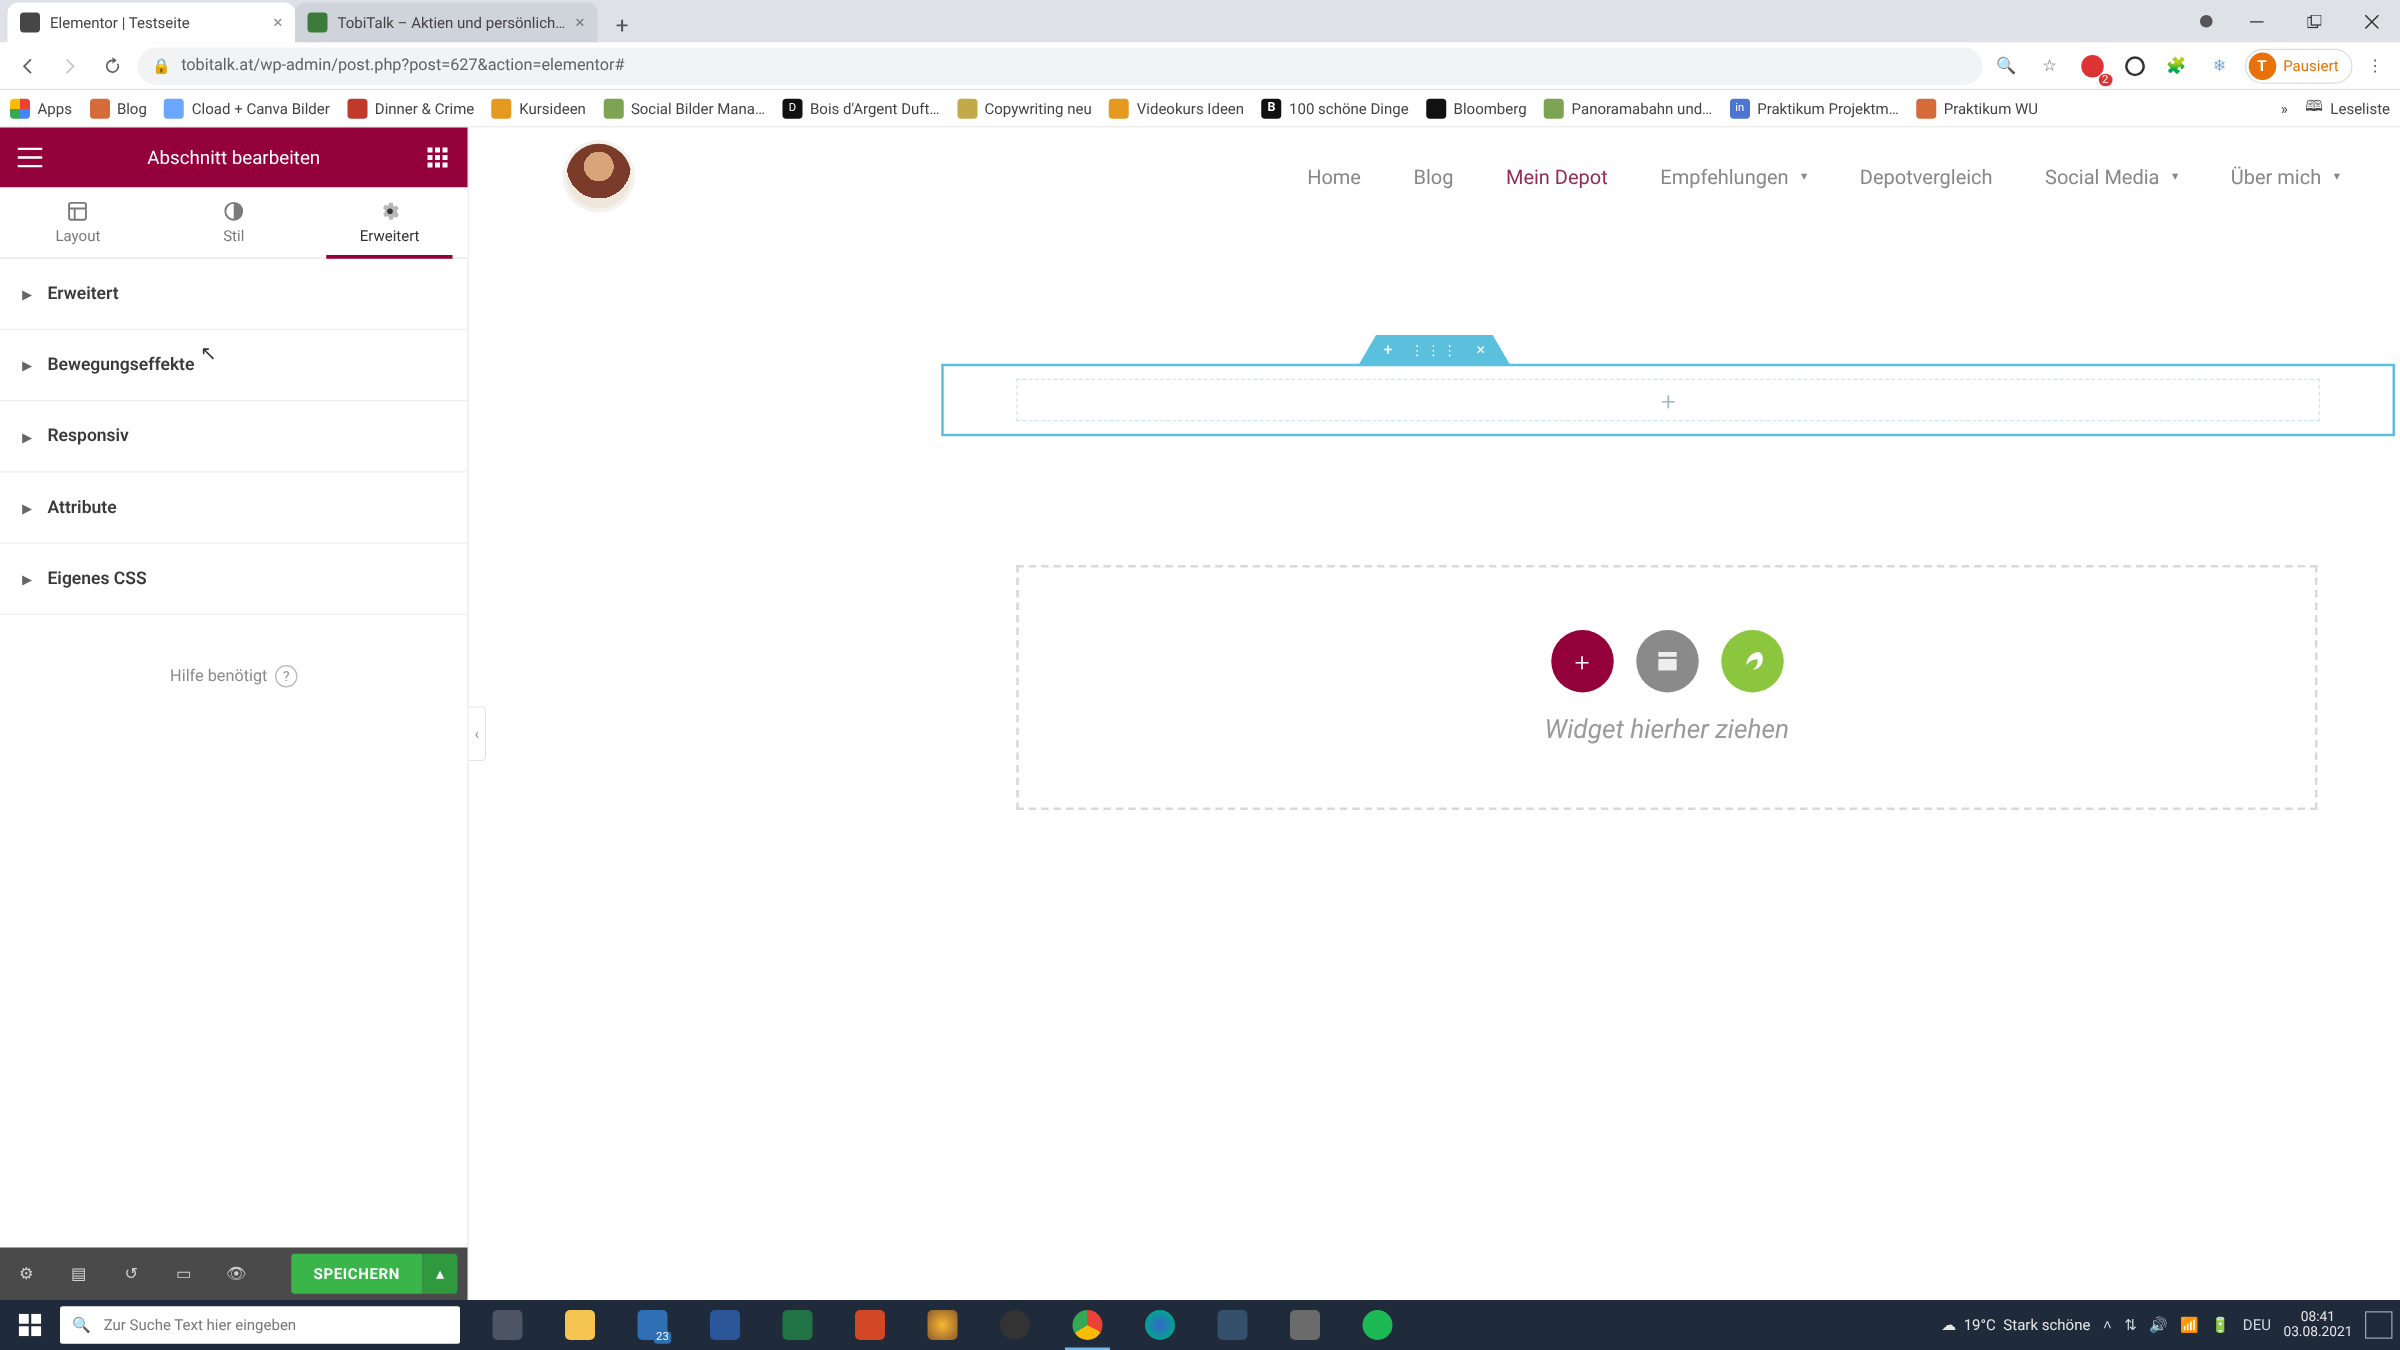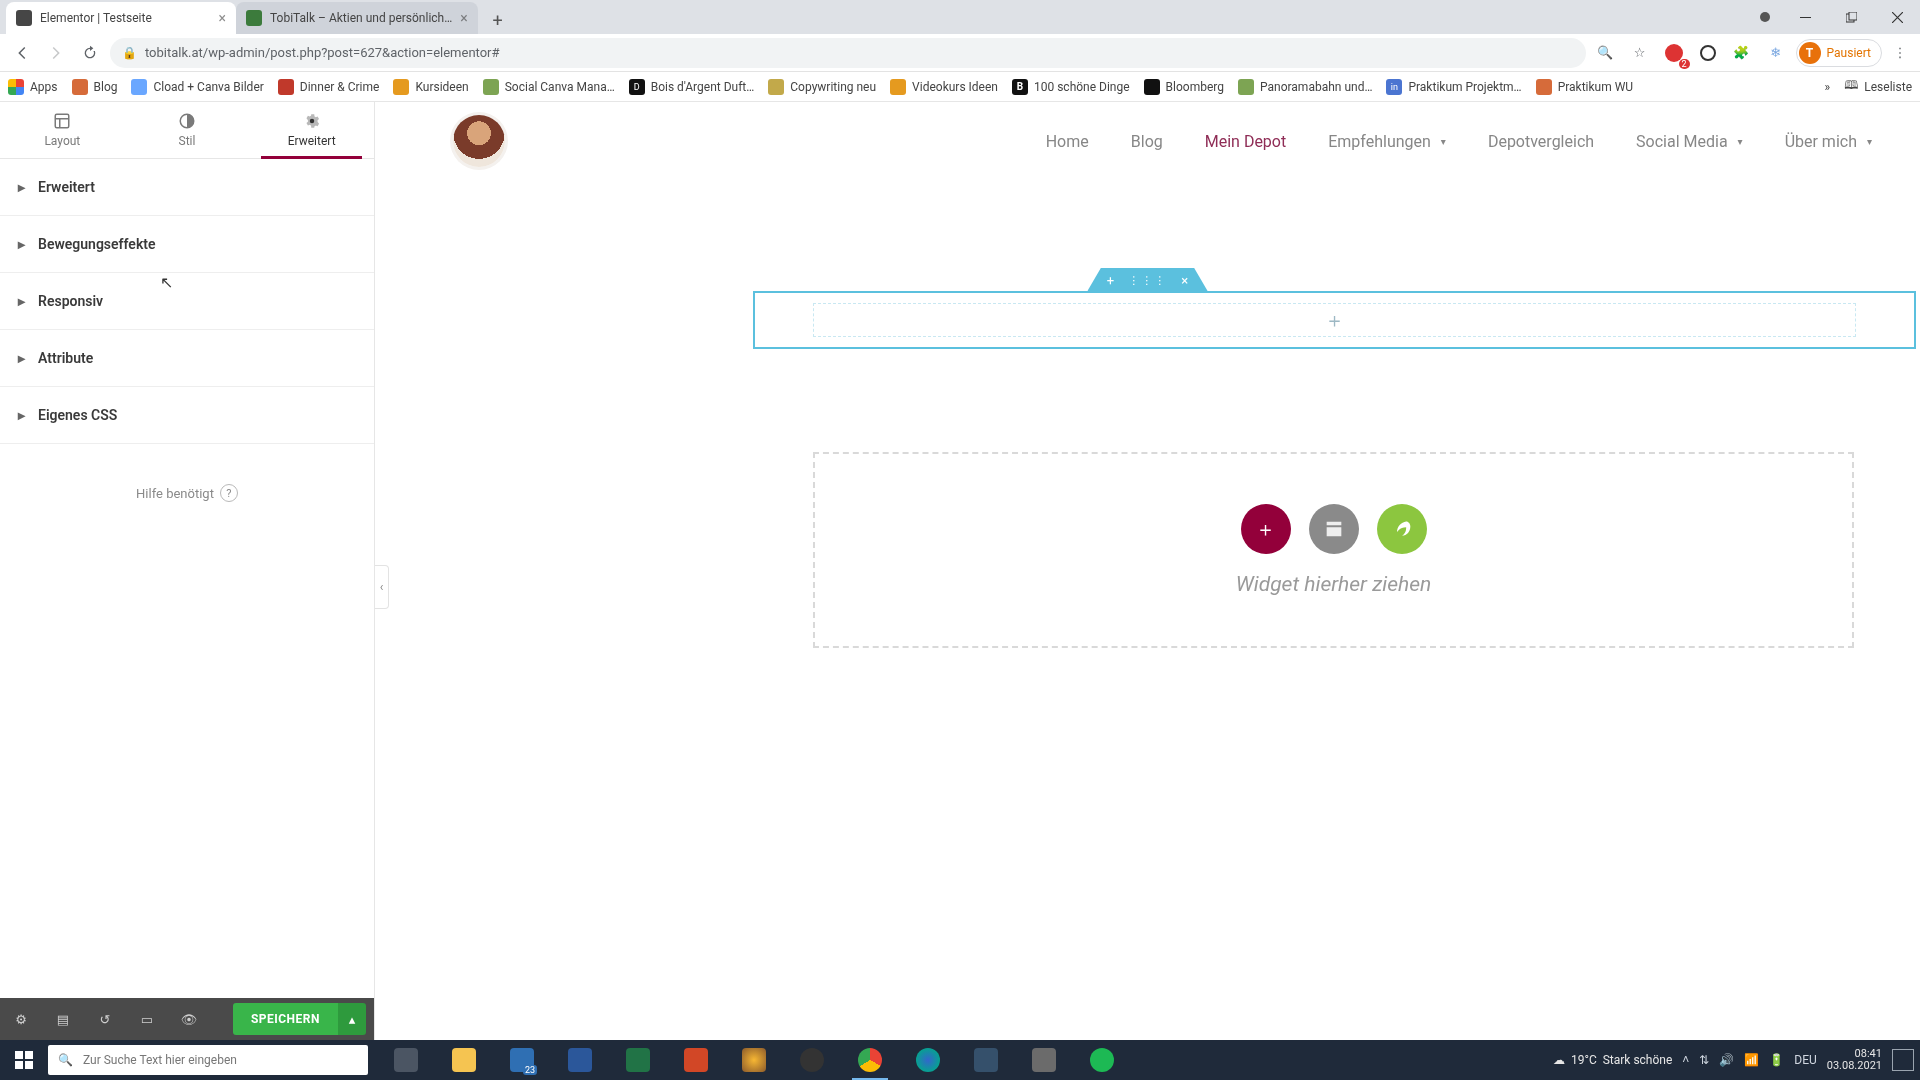--- a/index.html
+++ b/index.html
@@ -97,21 +97,21 @@
   .taskbar { height: 40px; background: #1f2a3a; display: flex; align-items: center; color: #fff; font-size: 12px; }
   .start { width: 48px; height: 100%; display: flex; align-items: center; justify-content: center; }
   .searchbox { width: 320px; height: 30px; background: #fff; border-radius: 2px; display: flex; align-items: center; gap: 10px; padding: 0 10px; color: #777; }
   .tb-icons { display: flex; margin-left: 14px; gap: 10px; }
   .tb-ico { width: 48px; height: 40px; display: flex; align-items: center; justify-content: center; position: relative; }
   .tb-ico .sq { width: 24px; height: 24px; border-radius: 4px; }
   .tb-ico.active::after { content:""; position:absolute; bottom:0; left:6px; right:6px; height:2px; background:#76b9ed; }
   .tb-right { margin-left: auto; display: flex; align-items: center; gap: 10px; padding-right: 6px; }
   .tb-right .weather { display: flex; align-items: center; gap: 6px; color: #e6e6e6; }
   .tray { display: flex; align-items: center; gap: 10px; color: #cfd6df; }
-  .clock { text-align: right; line-height: 1.1; font-size: 11px; color: #e6e6e6; }
+  .clock { text-align: center; line-height: 1.1; font-size: 11px; color: #e6e6e6; }
   .notif { width: 22px; height: 22px; border: 1px solid #9aa4af; }
 
   svg { display: block; }
 </style>
 </head>
 <body>
 
 <div class="browser">
 
   <div class="titlebar">
@@ -203,21 +203,21 @@
     <div class="bm">
         <span class="ico" style="background:#c0392b"></span>
         <span>Dinner &amp; Crime</span>
       </div>
     <div class="bm">
         <span class="ico" style="background:#e59a1f"></span>
         <span>Kursideen</span>
       </div>
     <div class="bm">
         <span class="ico" style="background:#7da453"></span>
-        <span>Social Canva Mana…</span>
+        <span>Social Bilder Mana…</span>
       </div>
     <div class="bm">
         <span class="ico" style="background:#111;color:#fff;font-size:9px;display:flex;align-items:center;justify-content:center">D</span>
         <span>Bois d'Argent Duft…</span>
       </div>
     <div class="bm">
         <span class="ico" style="background:#c2a94a"></span>
         <span>Copywriting neu</span>
       </div>
     <div class="bm">
@@ -247,20 +247,41 @@
     <div class="bm-spacer"></div>
     <div class="bm">»</div>
     <div class="bm readlist">
       <span>🕮</span>
       <span>Leseliste</span>
     </div>
   </div>
 
   <div class="page">
     <div class="sidebar">
+      <div class="sbar-head">
+        <div class="hamburger">
+          <svg width="20" height="16" viewBox="0 0 20 16">
+              <path stroke="#fff" stroke-width="2" d="M0 1h20M0 8h20M0 15h20"></path>
+            </svg>
+        </div>
+        <div class="title">Abschnitt bearbeiten</div>
+        <div class="grid9">
+          <div class="g">
+              <span></span>
+              <span></span>
+              <span></span>
+              <span></span>
+              <span></span>
+              <span></span>
+              <span></span>
+              <span></span>
+              <span></span>
+            </div>
+        </div>
+      </div>
 
       <div class="sbar-tabs">
         <div class="stab">
           <svg viewBox="0 0 24 24">
               <rect x="3" y="3" width="18" height="18" rx="2" fill="none" stroke="currentColor" stroke-width="2"></rect>
               <path d="M3 9h18M9 9v12" stroke="currentColor" stroke-width="2"></path>
             </svg>
           <span>Layout</span>
         </div>
         <div class="stab">

